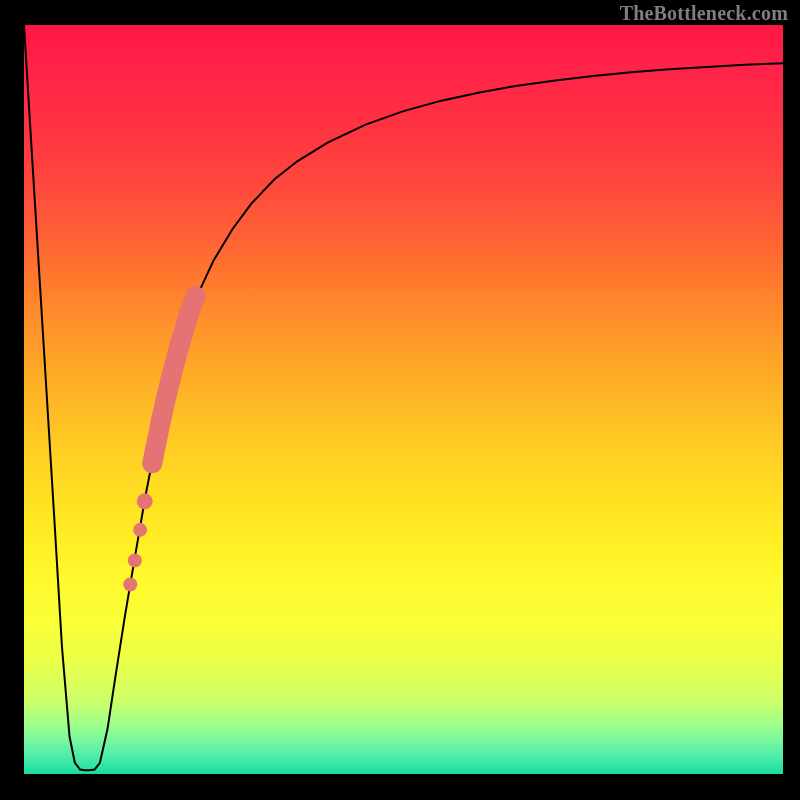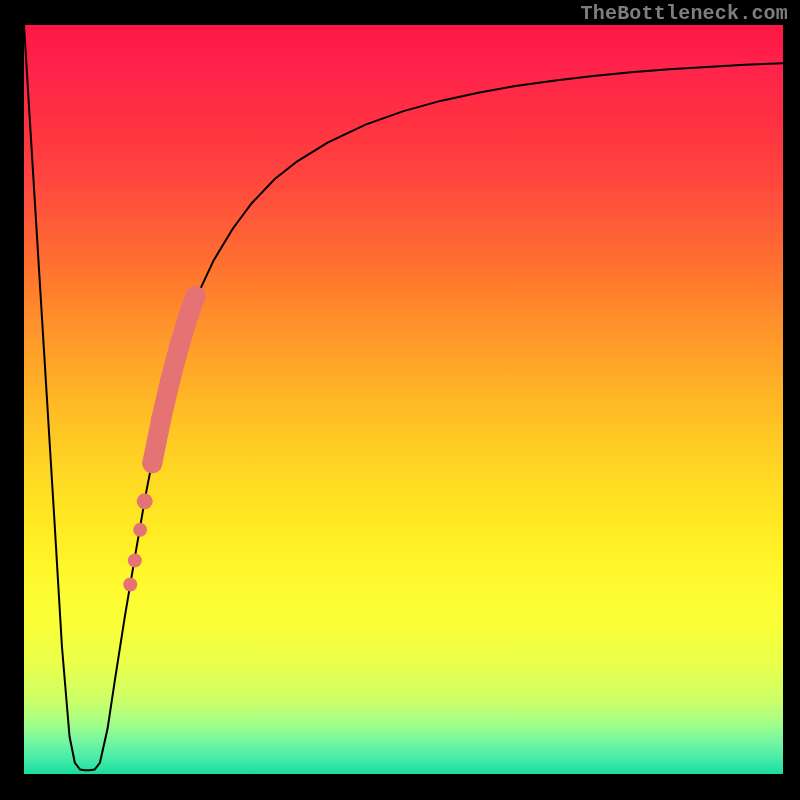--- a/index.html
+++ b/index.html
@@ -16,21 +16,21 @@
     height: 800px;
   }
   svg {
     display: block;
   }
   .watermark {
     position: absolute;
     top: 2px;
     right: 12px;
     color: #7e7e7e;
-    font-family: Liberation Mono, monospace;
+    font-family: Liberation Serif, serif;
     font-size: 20px;
     font-weight: 600;
     letter-spacing: 0.2px;
     user-select: none;
   }
 </style>
 </head>
 <body>
 
 <div class="stage">

